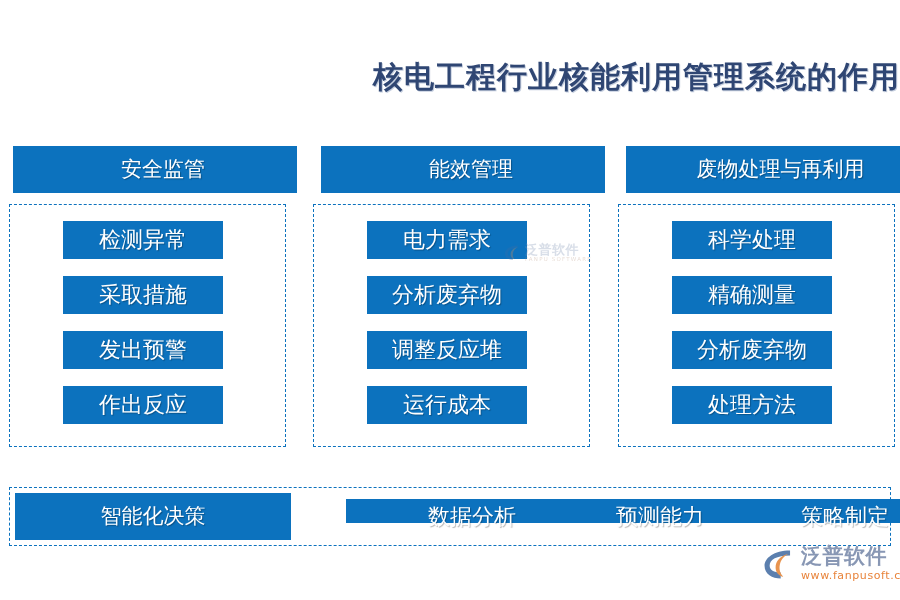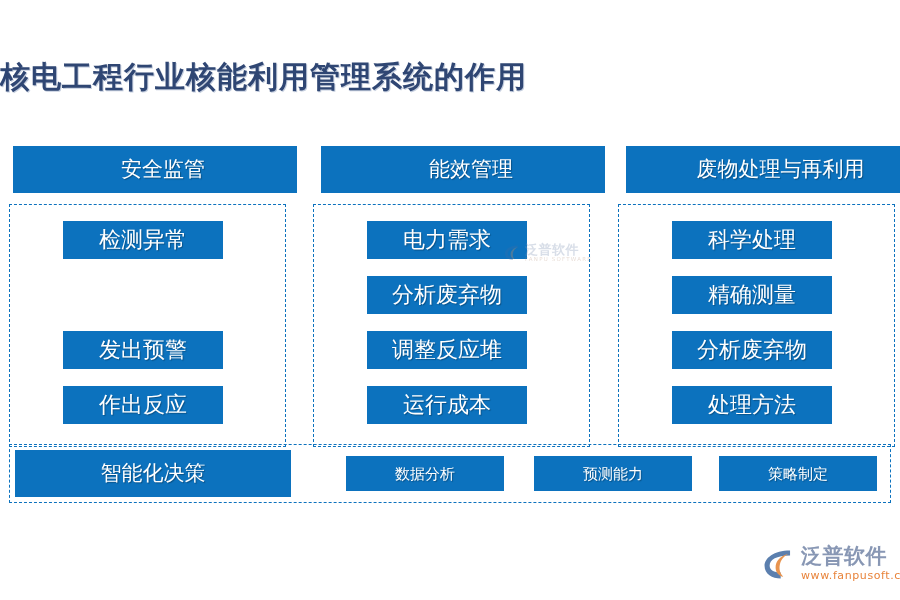--- a/index.html
+++ b/index.html
@@ -20,21 +20,21 @@
     height: 600px;
     background: #ffffff;
   }
 
   
   .page-title {
     position: absolute;
     left: 0;
     top: 57px;
     width: 900px;
-    text-align: left;
+    text-align: right;
     font-size: 30px;
     font-weight: bold;
     letter-spacing: 1px;
     color: #2f4673;
     text-shadow: 1px 1px 0 rgba(150,165,195,0.55);
     white-space: nowrap;
   }
 
   
   .column {
@@ -85,21 +85,21 @@
   }
   .item-box.i0 { top: 16px; }
   .item-box.i1 { top: 71px; }
   .item-box.i2 { top: 126px; }
   .item-box.i3 { top: 181px; }
 
   
   .bottom-band {
     position: absolute;
     left: 9px;
-    top: 444px;
+    top: 487px;
     width: 882px;
     height: 59px;
     border: 1px dashed #0c72be;
     box-sizing: border-box;
   }
   .wide-box {
     position: absolute;
     left: 5px;
     top: 5px;
     width: 276px;
@@ -109,28 +109,29 @@
     color: #ffffff;
     font-size: 21px;
     text-align: center;
     text-shadow: 1px 1px 1px rgba(0,0,0,0.30);
     white-space: nowrap;
   }
   .small-box {
     position: absolute;
     top: 11px;
     width: 158px;
-    height: 35px;
+    height: 24px;
     line-height: 36px;
     background: #0c72be;
     color: #ffffff;
-    font-size: 15px;
+    font-size: 22px;
     text-align: center;
     text-shadow: 1px 1px 1px rgba(0,0,0,0.28);
     white-space: nowrap;
+    padding-left: 47px;
   }
   .small-box.s0 { left: 336px; }
   .small-box.s1 { left: 524px; }
   .small-box.s2 { left: 709px; }
 
   
   .watermark {
     position: absolute;
     left: 503px;
     top: 243px;
@@ -196,20 +197,21 @@
 <body>
 
 <div class="canvas">
 
   <div class="page-title">核电工程行业核能利用管理系统的作用</div>
 
   <div class="column c0">
     <div class="col-header">安全监管</div>
     <div class="col-body">
       <div class="item-box i0">检测异常</div>
+      <div class="item-box i1">采取措施</div>
       <div class="item-box i2">发出预警</div>
       <div class="item-box i3">作出反应</div>
     </div>
   </div>
 
   <div class="column c1">
     <div class="col-header">能效管理</div>
     <div class="col-body">
       <div class="item-box i0">电力需求</div>
       <div class="item-box i1">分析废弃物</div>

